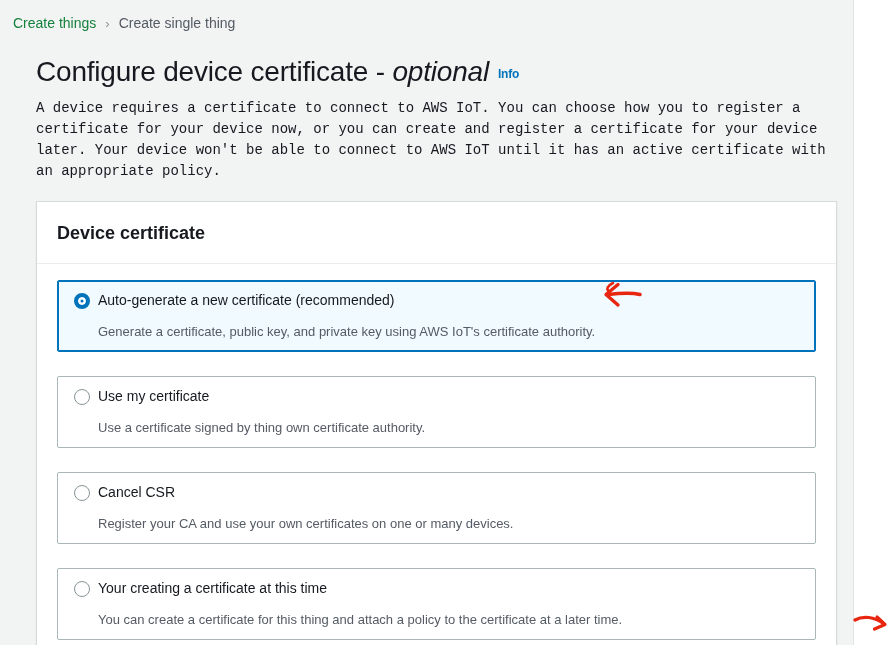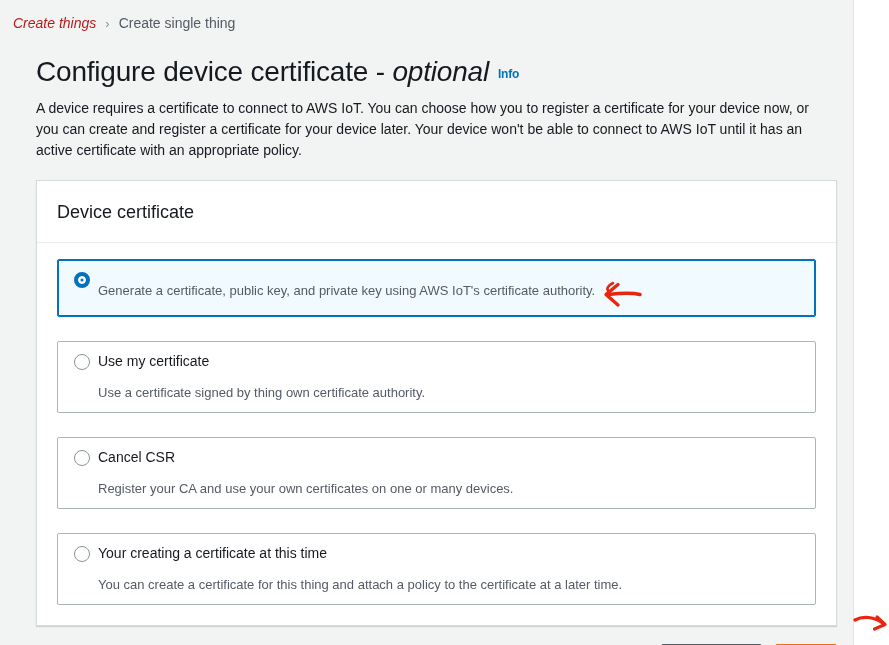--- a/index.html
+++ b/index.html
@@ -22,21 +22,21 @@
     background:#ffffff;
     border-left:1px solid #e2e5e5;
   }
   
   .breadcrumb {
     padding:15px 0 0 13px;
     font-size:14px;
     display:flex; align-items:center;
   }
   .breadcrumb a {
-    color:#b91c1c; text-decoration:none; cursor:pointer;font-style:italic;
+    color:#15803d; text-decoration:none; cursor:pointer;
   }
   .breadcrumb .sep {
     color:#879596; font-size:13px; margin:0 9px; line-height:1;
   }
   .breadcrumb .current { color:#545b64; }
   
   h1 {
     margin:24px 0 0 36px;
     font-size:28px; font-weight:400; line-height:34px;
     color:#16191f;
@@ -46,35 +46,36 @@
   .info-link {
     font-size:12px; font-weight:700; color:#0073bb;
     text-decoration:none; margin-left:9px; vertical-align:3px;
     cursor:pointer;
   }
   .desc {
     margin:7px 0 0 36px;
     width:795px;
     font-size:14px; line-height:21px;
     color:#16191f;
+    font-family:Liberation Mono, monospace;
   }
   
   .card {
     margin:19px 0 0 36px;
     width:801px;
     background:#ffffff;
     border:1px solid #d5dbdb;
     box-shadow:0 1px 1px 0 rgba(0,28,36,0.15);
   }
   .card-header {
     padding:21px 20px 19px 20px;
     border-bottom:1px solid #eaeded;
   }
   .card-header h2 {
-    font-size:18px; font-weight:400; color:#16191f;
+    font-size:18px; font-weight:700; color:#16191f;
   }
   .card-body { padding:16px 20px 20px 20px; }
   
   .option {
     display:flex; align-items:flex-start;
     border:1px solid #aab7b8; border-radius:2px;
     background:#ffffff;
     padding:9px 16px 10px 16px;
     min-height:58px;
     margin-bottom:24px;
@@ -150,20 +151,21 @@
 
   <section class="card">
     <div class="card-header">
       <h2>Device certificate</h2>
     </div>
     <div class="card-body">
 
       <div class="option selected">
         <span class="radio checked"></span>
         <div class="option-text">
+          <div class="option-title">Auto-generate a new certificate (recommended)</div>
           <div class="option-desc">Generate a certificate, public key, and private key using AWS IoT's certificate authority.</div>
         </div>
       </div>
 
       <div class="option">
         <span class="radio"></span>
         <div class="option-text">
           <div class="option-title">Use my certificate</div>
           <div class="option-desc">Use a certificate signed by thing own certificate authority.</div>
         </div>

